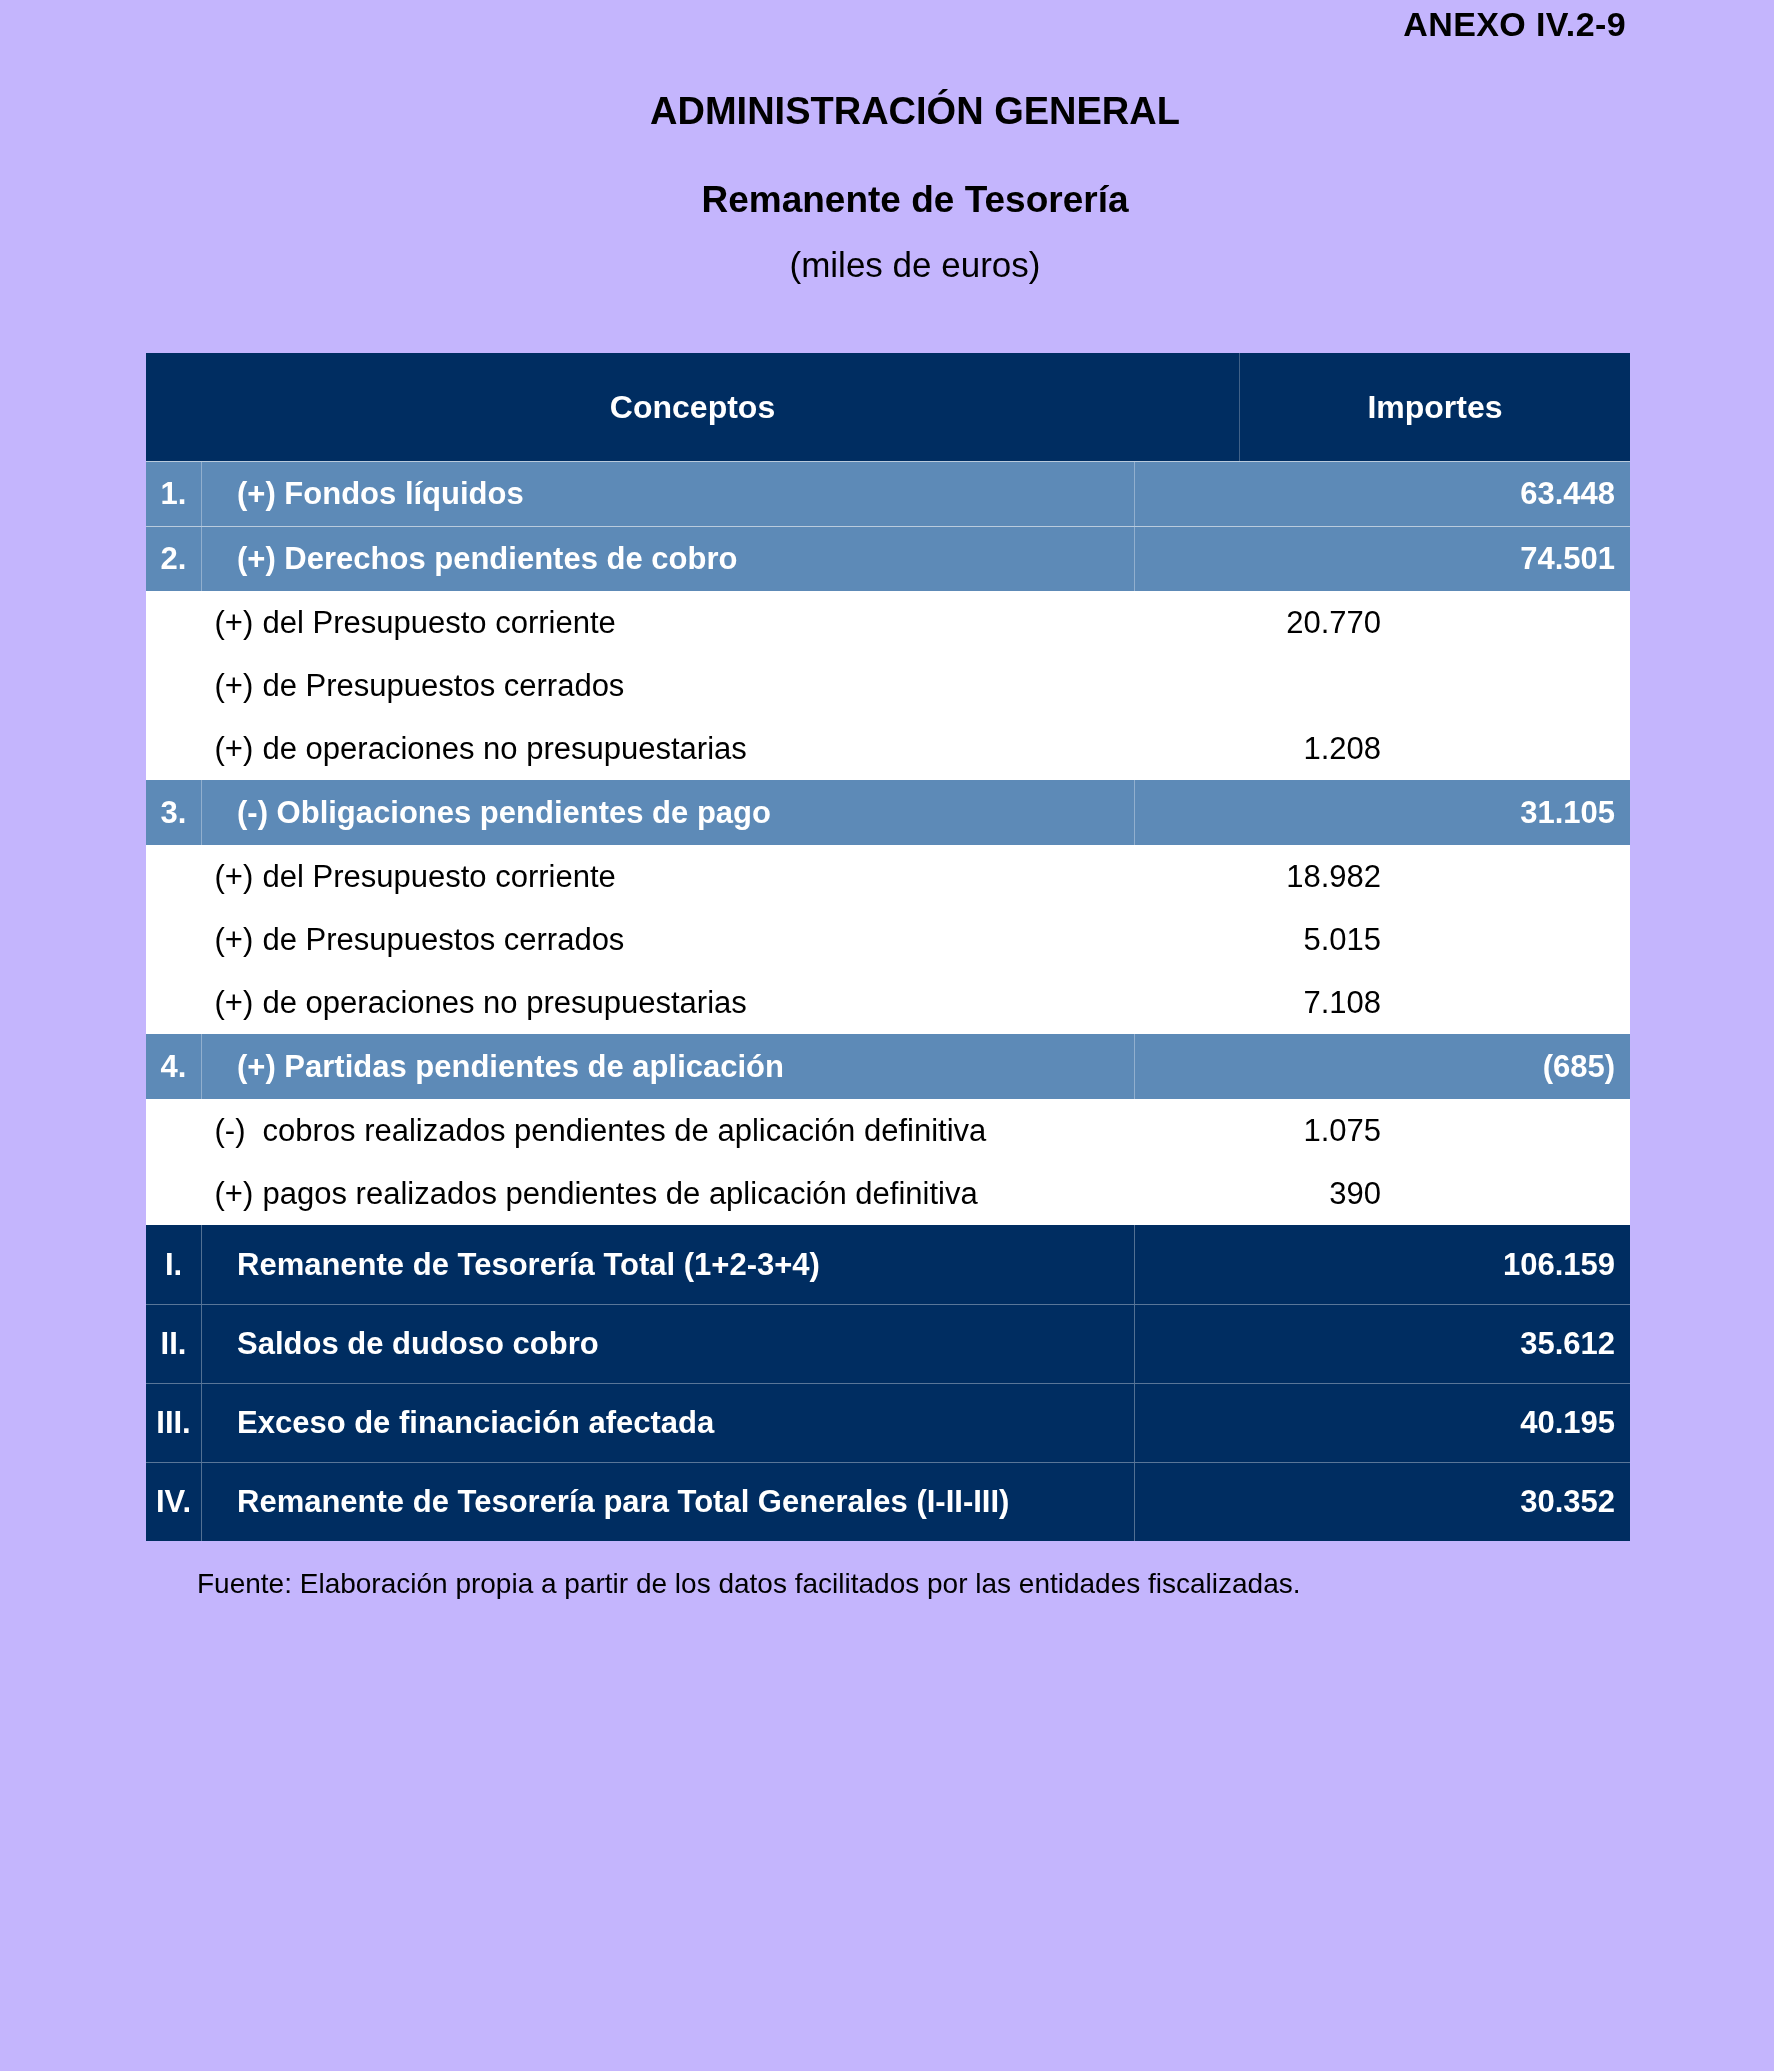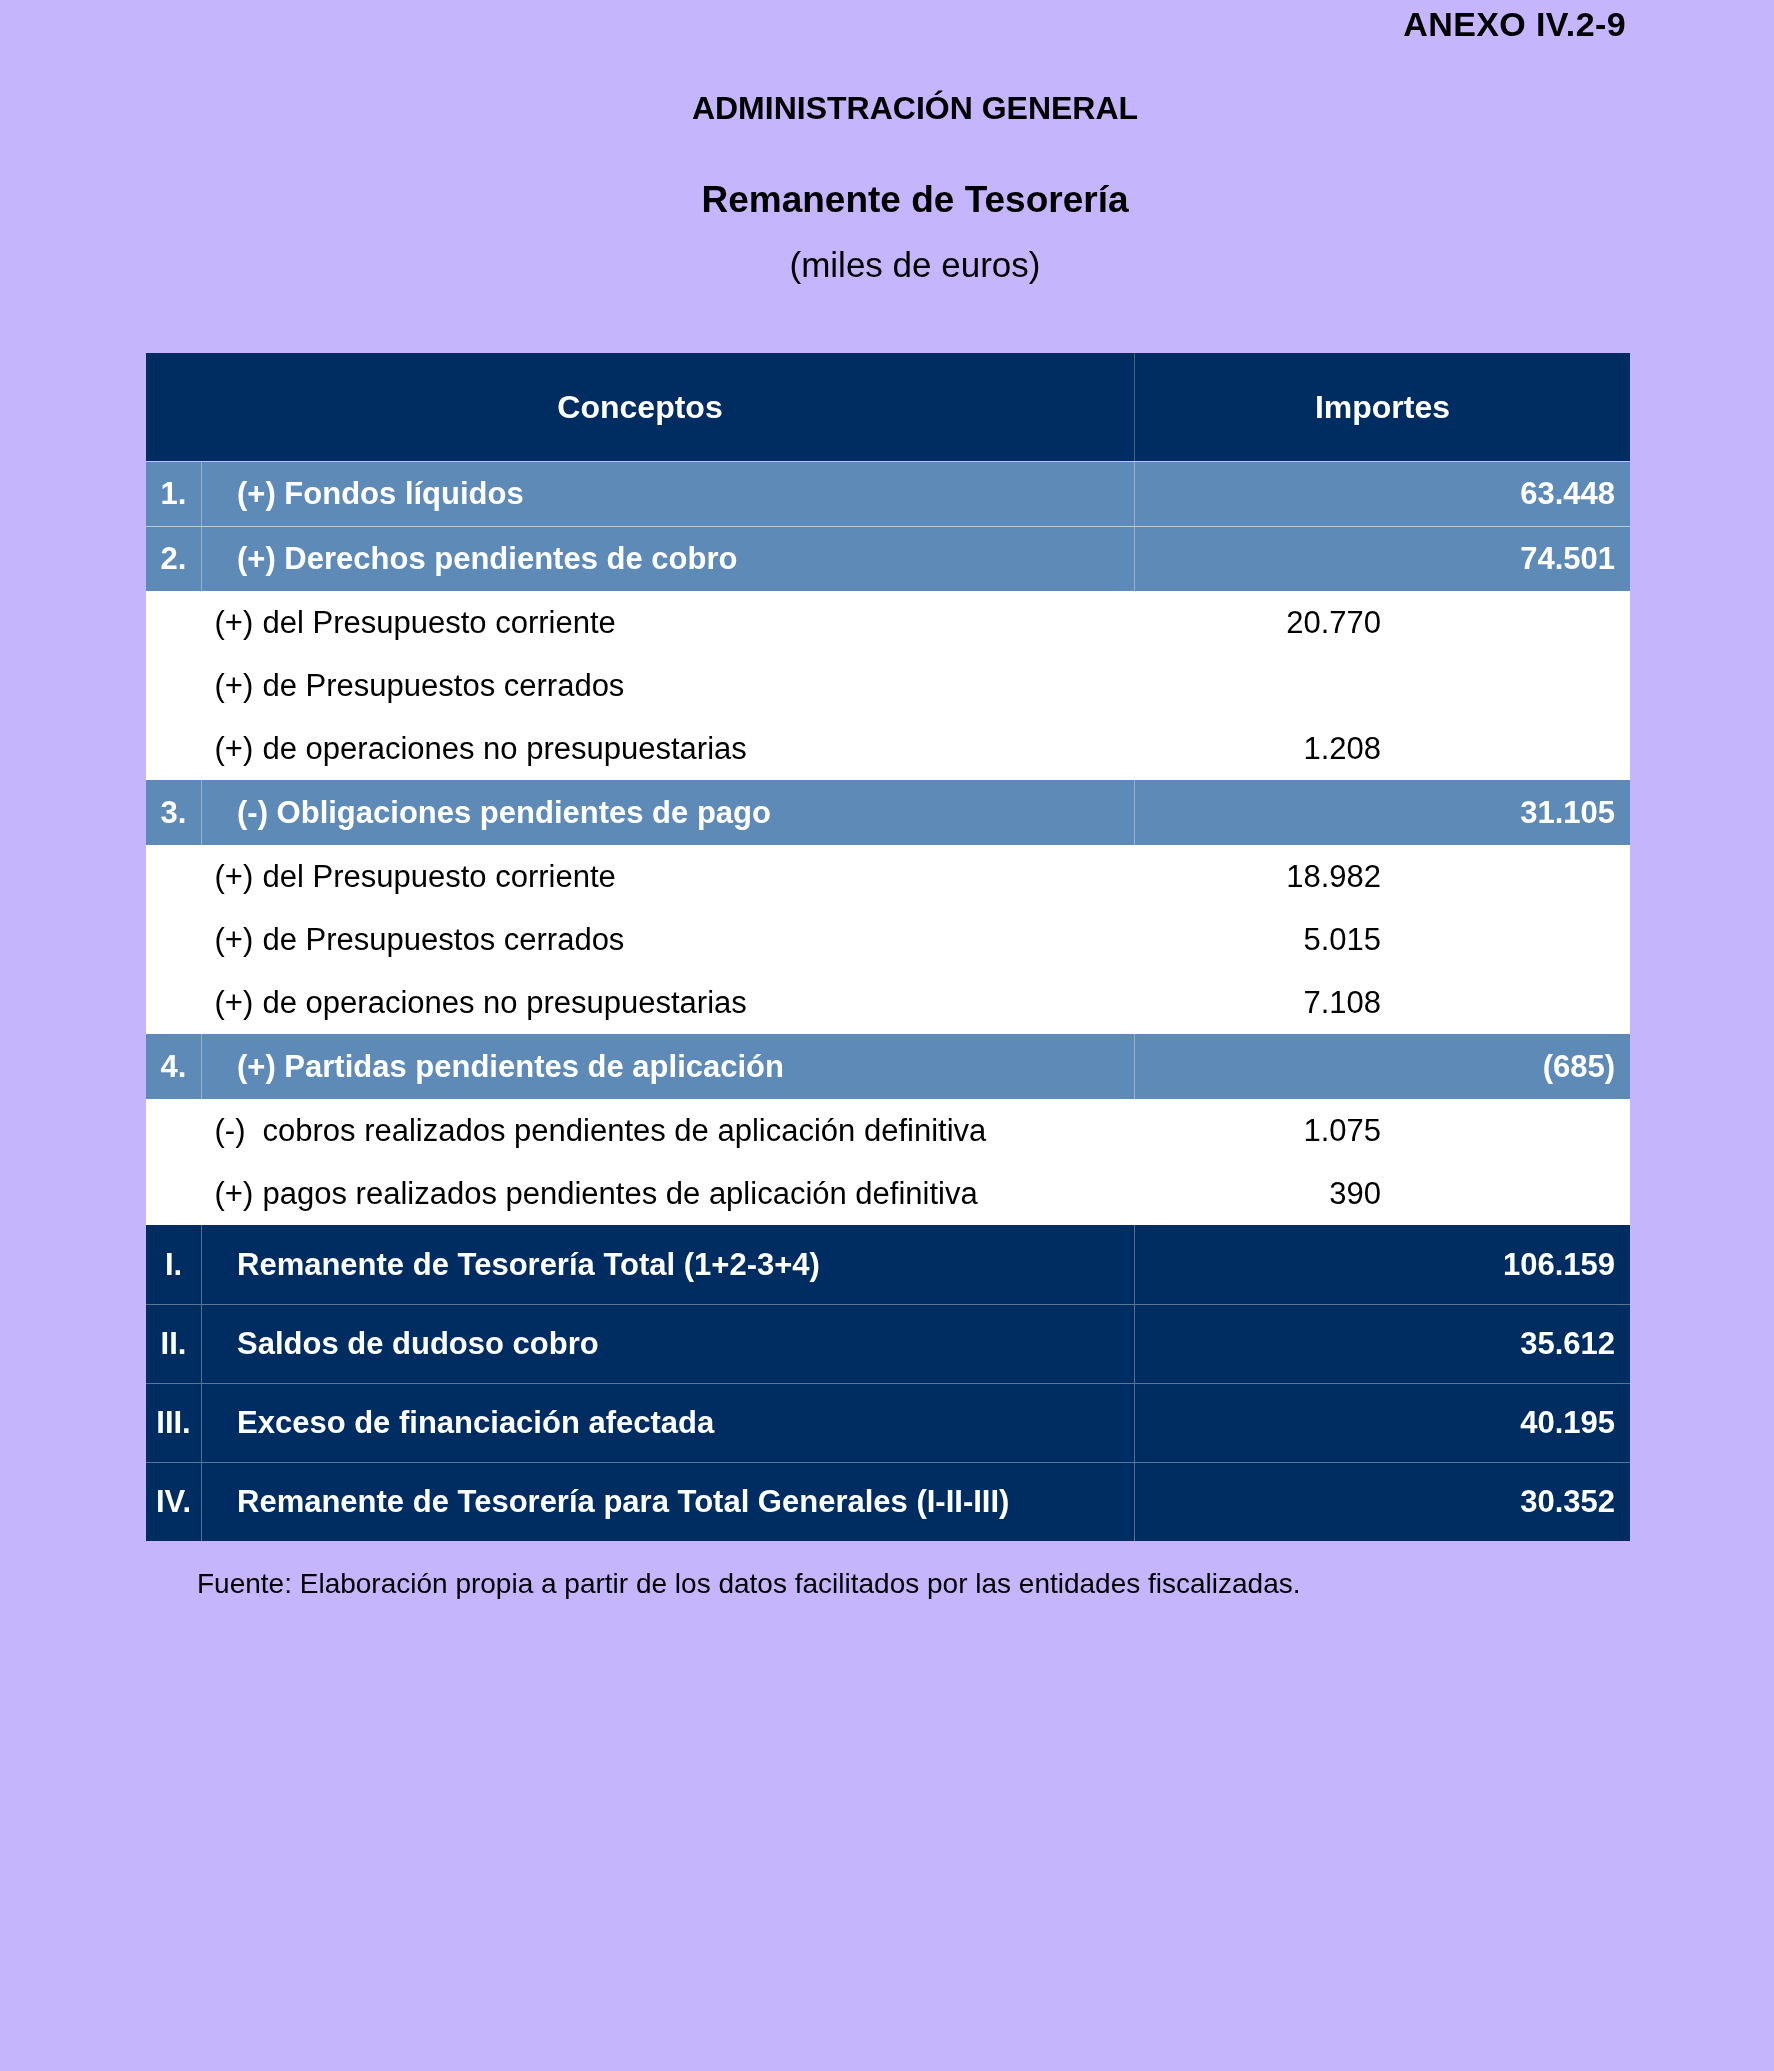--- a/index.html
+++ b/index.html
@@ -9,33 +9,33 @@
     color:#000;
     -webkit-font-smoothing:antialiased;
   }
   .page{position:relative;width:1775px;height:2071px;overflow:hidden;background:#c4b5fd;}
 
   .annex{
     position:absolute;top:5px;right:149px;
     font-size:34px;font-weight:bold;letter-spacing:0.4px;
   }
   .title-block{position:absolute;left:200px;width:1430px;text-align:center;}
-  .doc-title{top:90px;font-size:32px;font-weight:bold;}
+  .doc-title{top:90px;font-size:38px;font-weight:bold;}
   .doc-subtitle{top:179px;font-size:37px;font-weight:bold;}
   .doc-unit{top:245px;font-size:35px;font-weight:normal;}
 
   .rt-table{position:absolute;top:353px;left:146px;width:1484px;}
   .row{display:flex;align-items:stretch;box-sizing:border-box;}
   .cell{box-sizing:border-box;display:flex;align-items:center;}
 
   .row.header{
     height:108px;background:#002d61;color:#fff;
     font-weight:bold;font-size:32px;
   }
-  .hconcept{width:989px;justify-content:center;border-right:1.7px solid rgba(255,255,255,.25);}
+  .hconcept{width:1094px;justify-content:center;border-right:1.7px solid rgba(255,255,255,.25);}
   .hamount{flex:1;justify-content:center;}
 
   .row.section{height:65px;background:#5d8ab7;color:#fff;font-weight:bold;font-size:31px;}
   .row.total{height:79px;background:#002d61;color:#fff;font-weight:bold;font-size:31px;}
   .row.sub{height:63px;background:#ffffff;color:#000;font-weight:normal;font-size:31px;}
 
   .cnum{width:56px;justify-content:center;flex:none;}
   .section .cnum,.total .cnum{border-right:1.7px solid rgba(255,255,255,.32);}
   .cconcept{flex:1;padding-left:35px;}
   .section .cconcept,.total .cconcept{border-right:1.7px solid rgba(255,255,255,.32);}

